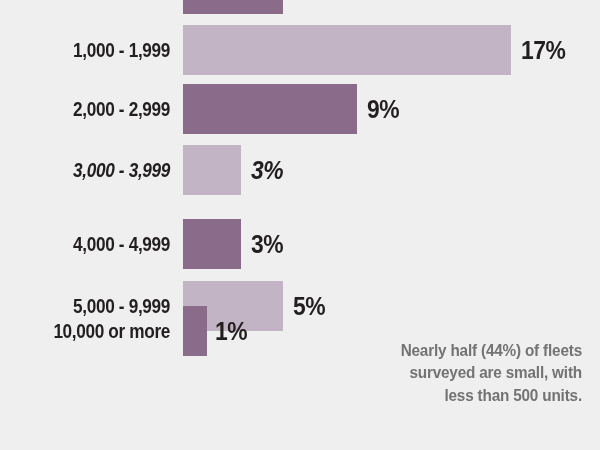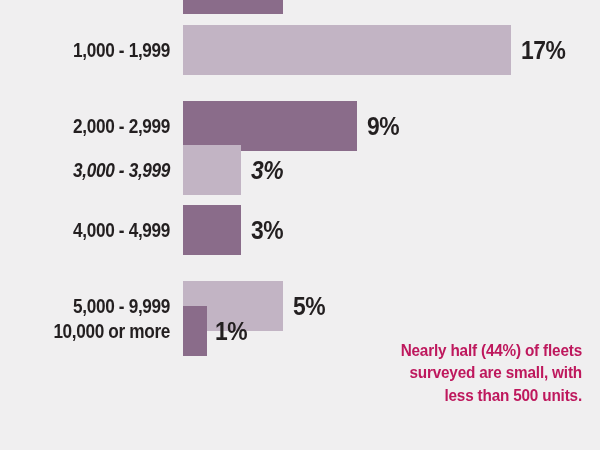--- a/index.html
+++ b/index.html
@@ -80,21 +80,21 @@
   #annotation {
     position: absolute;
     right: 18px;
     top: 340px;
     width: 250px;
     text-align: right;
     font-family: "Liberation Sans Narrow", "Liberation Sans", sans-serif;
     font-size: 17px;
     font-weight: 700;
     line-height: 1.32;
-    color: #be185d;
+    color: #737373;
     letter-spacing: -0.2px;
   }
   #annotation .ann-line {
     display: block;
     transform: scaleX(0.9);
     transform-origin: right center;
     white-space: nowrap;
   }
 </style>
 </head>
@@ -106,31 +106,31 @@
       <div class="row" style="top: -36px;">
         <div class="cat-label"></div>
         <div class="bar dark" style="width: 100px; background: rgb(138, 108, 138);"></div>
         <div class="val-label" style="left: 0px;"></div>
       </div>
       <div class="row" style="top: 25px;">
         <div class="cat-label">1,000 - 1,999</div>
         <div class="bar light" style="width: 328px; background: rgb(194, 180, 196);"></div>
         <div class="val-label" style="left: 521px;">17%</div>
       </div>
-      <div class="row" style="top: 101px;">
+      <div class="row" style="top: 84px;">
         <div class="cat-label">2,000 - 2,999</div>
         <div class="bar dark" style="width: 174px; background: rgb(138, 108, 138);"></div>
         <div class="val-label" style="left: 367px;">9%</div>
       </div>
       <div class="row" style="top: 145px; font-style: italic;">
         <div class="cat-label">3,000 - 3,999</div>
         <div class="bar light" style="width: 58px; background: rgb(194, 180, 196);"></div>
         <div class="val-label" style="left: 251px;">3%</div>
       </div>
-      <div class="row" style="top: 205px;">
+      <div class="row" style="top: 219px;">
         <div class="cat-label">4,000 - 4,999</div>
         <div class="bar dark" style="width: 58px; background: rgb(138, 108, 138);"></div>
         <div class="val-label" style="left: 251px;">3%</div>
       </div>
       <div class="row" style="top: 281px;">
         <div class="cat-label">5,000 - 9,999</div>
         <div class="bar light" style="width: 100px; background: rgb(194, 180, 196);"></div>
         <div class="val-label" style="left: 293px;">5%</div>
       </div>
       <div class="row" style="top: 306px;">

